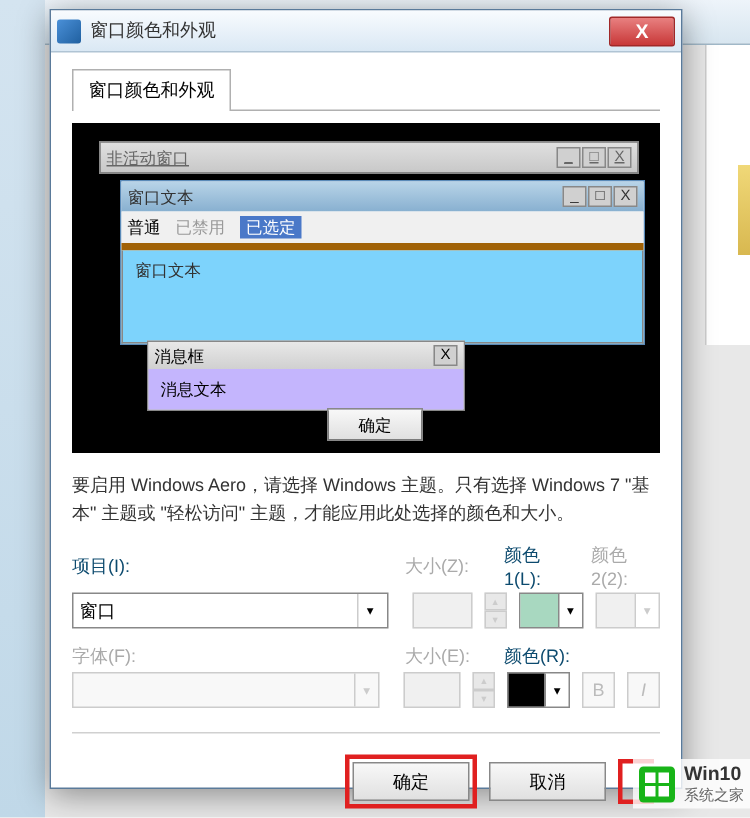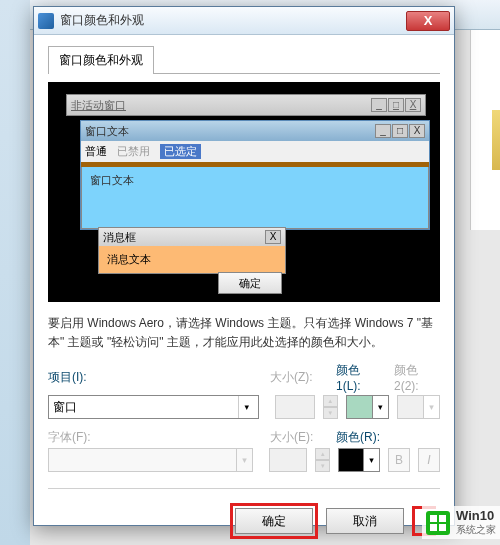--- a/index.html
+++ b/index.html
@@ -29,23 +29,23 @@
     .win-inactive-title .spacer { flex: 1; }
     .winbtn { width: 16px; height: 14px; border: 1px solid #888; background: #d0d0d0; margin-left: 1px; display: flex; align-items: center; justify-content: center; font-size: 10px; line-height: 1; }
     
     .win-active { position: absolute; top: 38px; left: 32px; width: 350px; background: #fff; border: 1px solid #5a8ab8; }
     .win-active-title { height: 20px; background: linear-gradient(to bottom, #b8d4e8, #88b0d0); display: flex; align-items: center; padding: 0 4px; font-size: 11px; color: #333; }
     .win-active-menu { height: 26px; background: #f0f0f0; display: flex; align-items: center; padding: 0 4px; font-size: 11px; gap: 10px; border-bottom: 5px solid #a16207; }
     .menu-disabled { color: #999; }
     .menu-selected { background: #4a78c8; color: #fff; padding: 0 4px; }
     .win-active-body { height: 62px; background: #7dd3fc; padding: 6px 8px; font-size: 11px; color: #333; border: 1px solid #888; border-top: none; }
     
-    .msgbox { position: absolute; top: 145px; left: 50px; width: 188px; background: #f0f0f0; border: 1px solid #888; }
+    .msgbox { position: absolute; top: 145px; left: 50px; width: 212px; background: #f0f0f0; border: 1px solid #888; }
     .msgbox-title { height: 18px; background: linear-gradient(to bottom, #e8e8e8, #d0d0d0); display: flex; align-items: center; padding: 0 4px; font-size: 11px; }
-    .msgbox-body { padding: 6px 8px; font-size: 11px; background: #fdba74; }
+    .msgbox-body { padding: 6px 8px; font-size: 11px; background: #c4b5fd; }
     
     .preview-ok { position: absolute; bottom: 8px; left: 170px; width: 64px; height: 22px; background: linear-gradient(to bottom, #f8f8f8, #e0e0e0); border: 1px solid #888; font-size: 11px; display: flex; align-items: center; justify-content: center; }
     
     .description { margin-top: 12px; font-size: 12px; color: #333; line-height: 1.6; }
     
     .form-row { display: flex; align-items: center; margin-top: 10px; gap: 8px; }
     .form-label { font-size: 12px; color: #0c4a6e; }
     .form-label.disabled { color: #aaa; }
     .spacer { flex: 1; }
     

